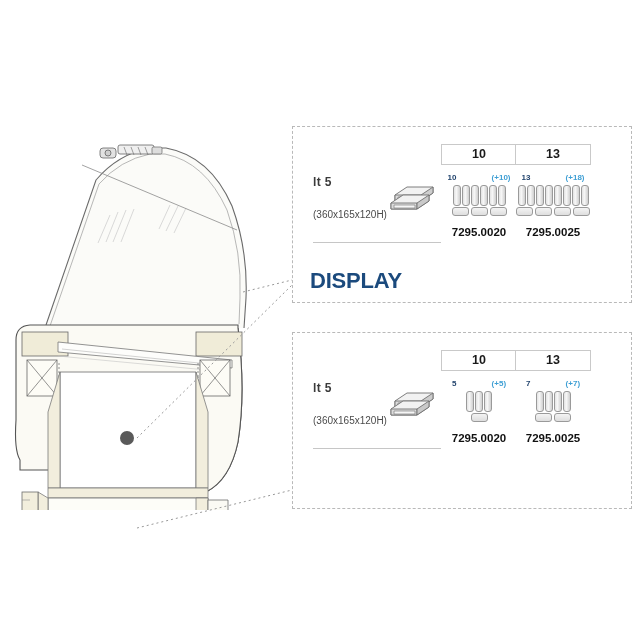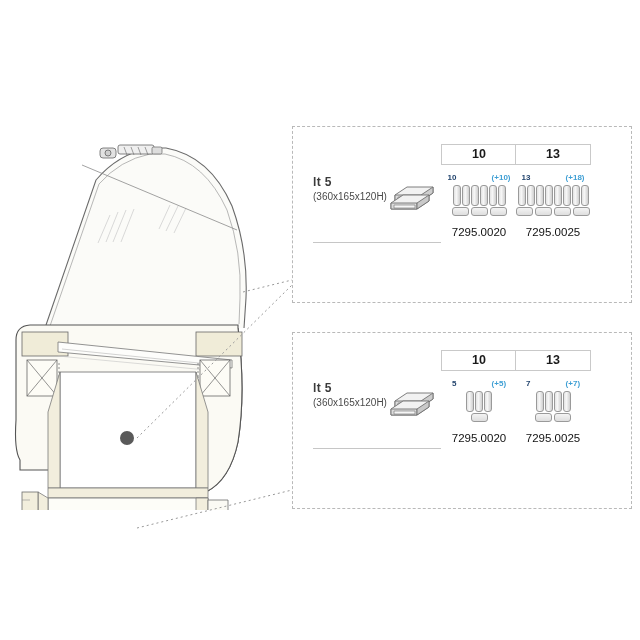--- a/index.html
+++ b/index.html
@@ -65,21 +65,21 @@
   }
   .size-capacity {
     font-size: 12px;
     color: #3a3a3a;
     font-weight: bold;
     letter-spacing: 0.4px;
   }
   .size-dims {
     font-size: 10px;
     color: #4a4a4a;
-    margin-top: 2px;
+    margin-top: 20px;
     white-space: nowrap;
   }
   .size-rule {
     position: absolute;
     left: 20px;
     top: 115px;
     width: 128px;
     height: 1px;
     background: #c6c6c6;
   }
@@ -138,21 +138,21 @@
     width: 76px;
     height: 36px;
   }
   .col-code {
     position: absolute;
     top: 99px;
     left: -4px;
     width: 84px;
     text-align: center;
     font-size: 11.5px;
-    font-weight: normal;
+    font-weight: bold;
     color: #111111;
     white-space: nowrap;
   }
 
   
   .tray-row {
     position: absolute;
     left: 0;
     width: 76px;
     display: flex;
@@ -346,20 +346,21 @@
       <div class="tray-row horz">
           <div class="tray-h"></div>
           <div class="tray-h"></div>
           <div class="tray-h"></div>
           <div class="tray-h"></div>
         </div>
     </div>
     <div class="col-code">7295.0025</div>
   </div>
 
+  <div class="panel-title">DISPLAY</div>
 </div>
 
 <div class="panel" id="panel-storage">
 
   <div class="size-block">
     <div class="size-capacity">lt  5</div>
     <div class="size-dims">(360x165x120H)</div>
   </div>
   <div class="size-rule"></div>
 

